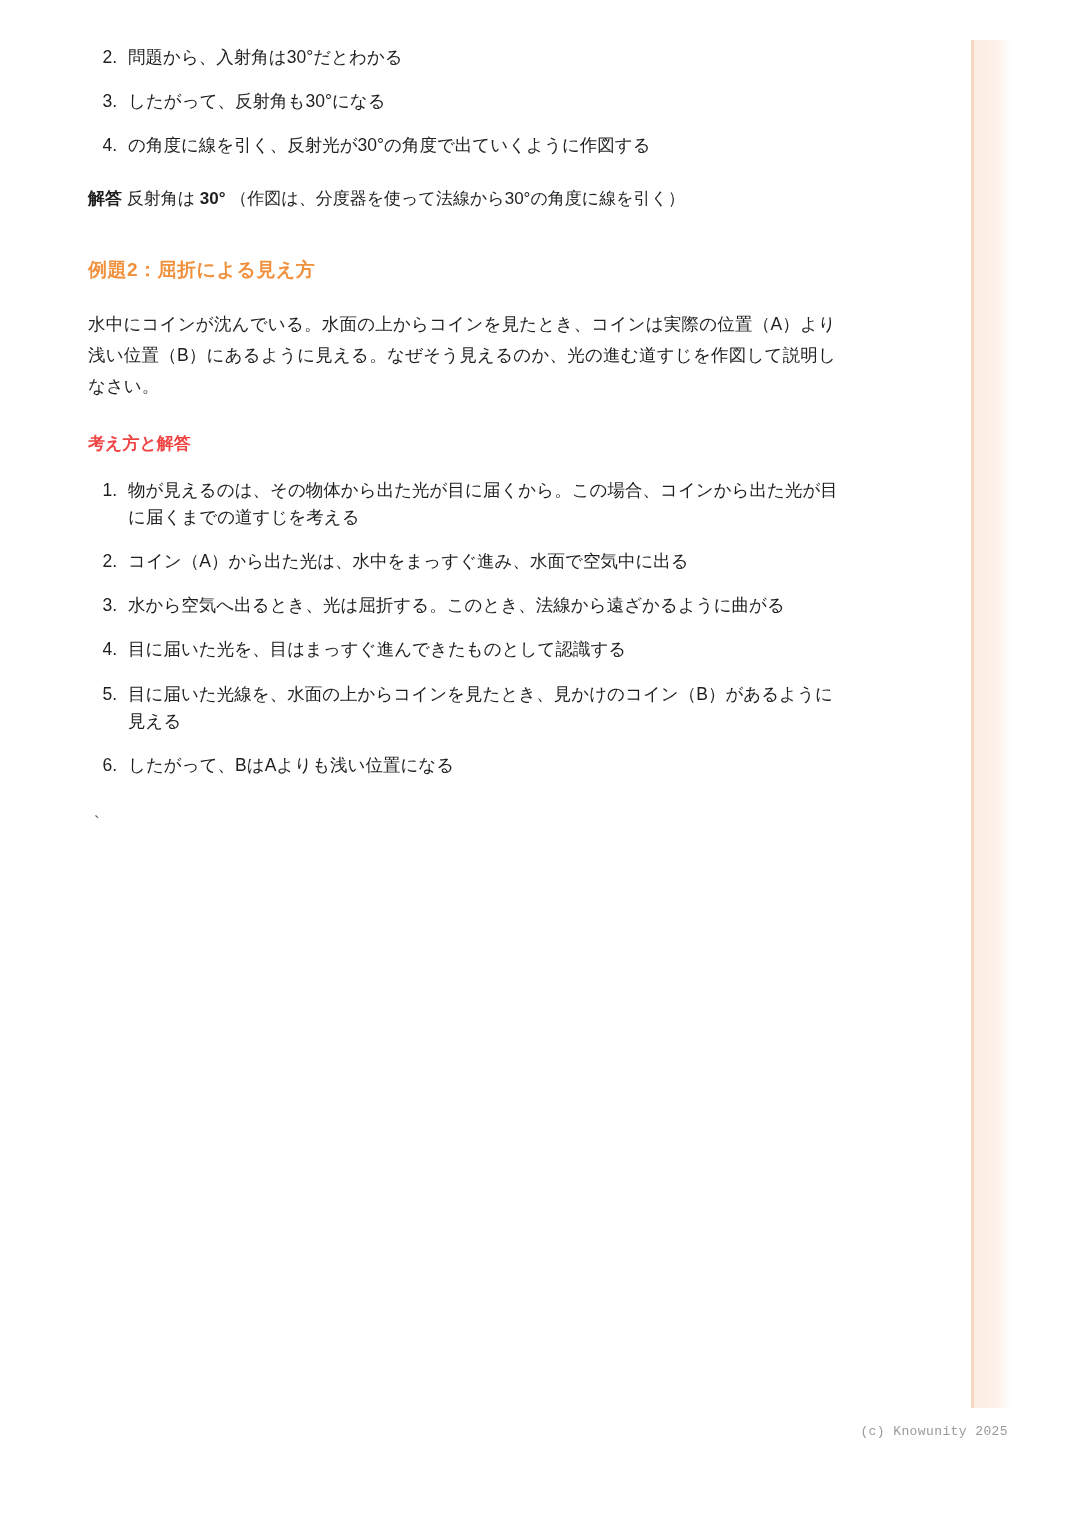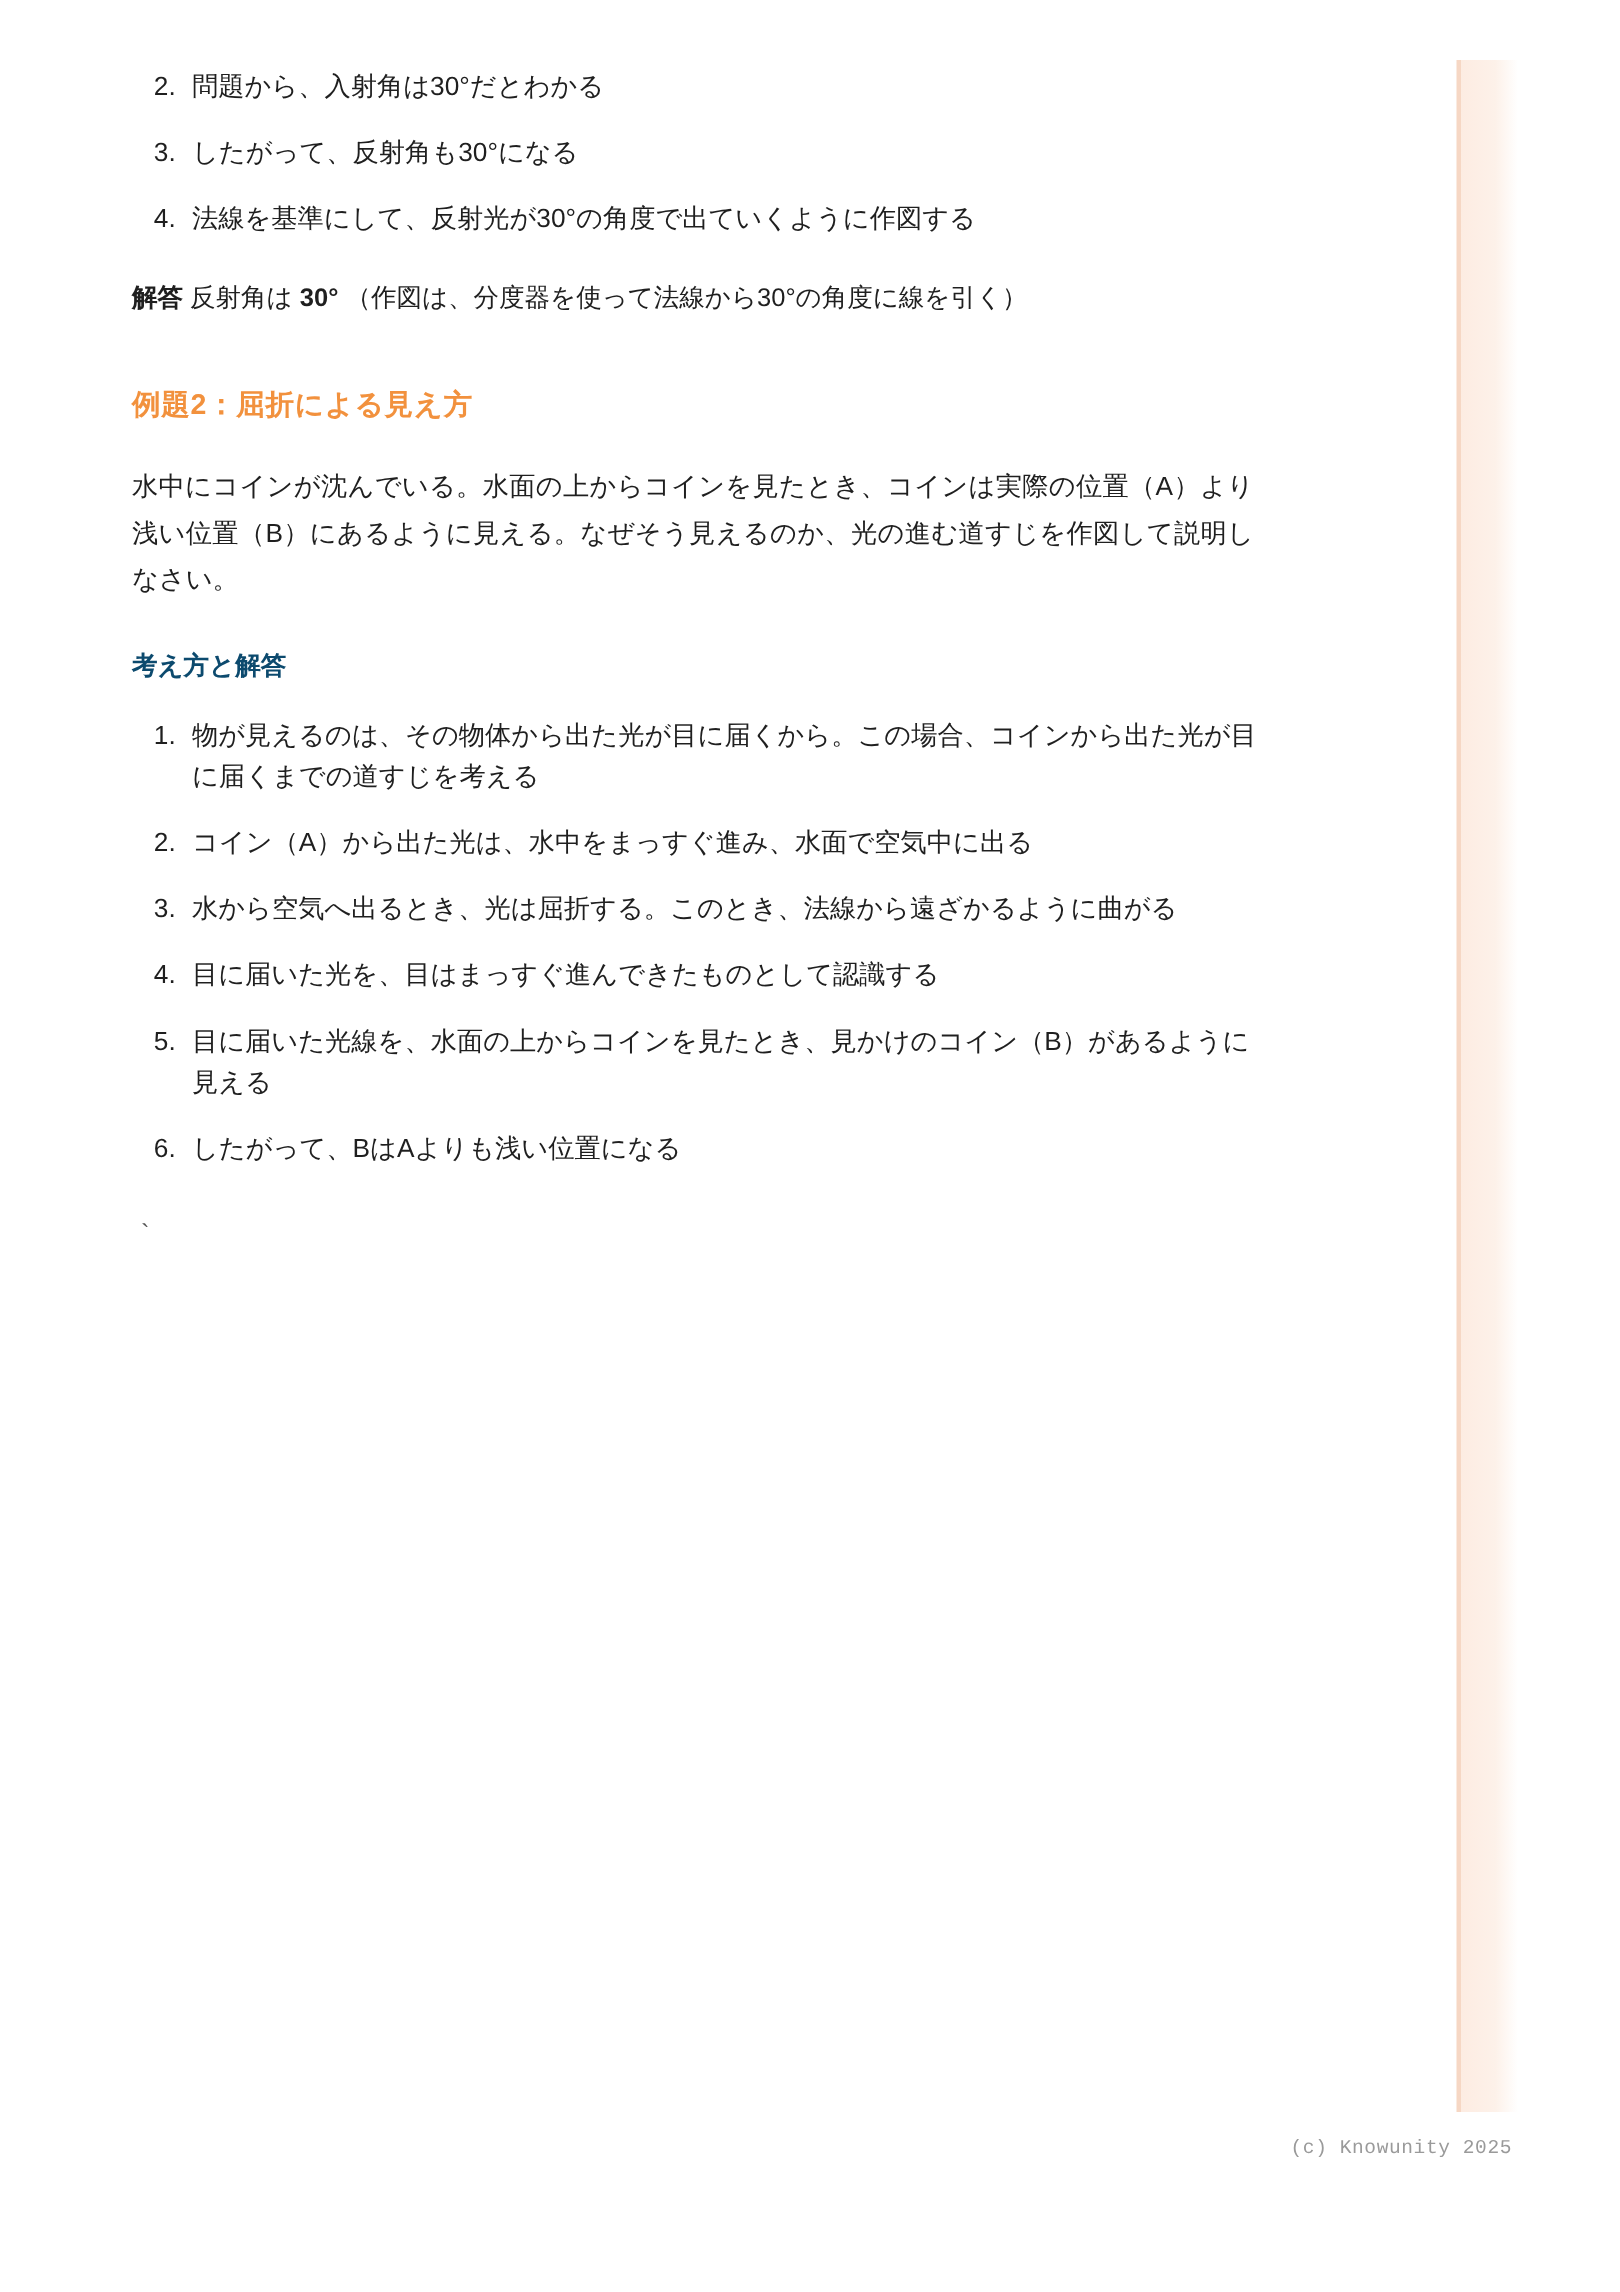--- a/index.html
+++ b/index.html
@@ -82,21 +82,21 @@
     font-size: 17.5px;
     line-height: 1.78;
     margin: 0 2px 30px 0;
     text-align: justify;
     color: #1f1f1f;
   }
   h3.sub-title {
     font-size: 17px;
     font-weight: bold;
     margin: 0 0 22px 0;
-    color: #0c4a6e;
+    color: #ef4444;
   }
   .tick {
     font-size: 17px;
     color: #555;
     margin-top: 34px;
     padding-left: 6px;
   }
   .footer {
     position: absolute;
     right: 72px;
@@ -113,21 +113,21 @@
 <div class="page">
 
   <div class="right-band"></div>
   <div class="right-band-edge"></div>
 
   <div class="content">
 
     <ol class="start2" start="2">
       <li>問題から、入射角は30°だとわかる</li>
       <li>したがって、反射角も30°になる</li>
-      <li>法線を基準にして、反射光が30°の角度で出ていくように作図する</li>
+      <li>の角度に線を引く、反射光が30°の角度で出ていくように作図する</li>
     </ol>
 
     <p class="answer-line"><span class="kaito">解答</span><span> 反射角は </span><span class="deg">30°</span><span> （作図は、分度器を使って法線から30°の角度に線を引く）</span></p>
 
     <h2 class="section-title">例題2：屈折による見え方</h2>
 
     <p class="body-text">水中にコインが沈んでいる。水面の上からコインを見たとき、コインは実際の位置（A）より浅い位置（B）にあるように見える。なぜそう見えるのか、光の進む道すじを作図して説明しなさい。</p>
 
     <h3 class="sub-title">考え方と解答</h3>
 

